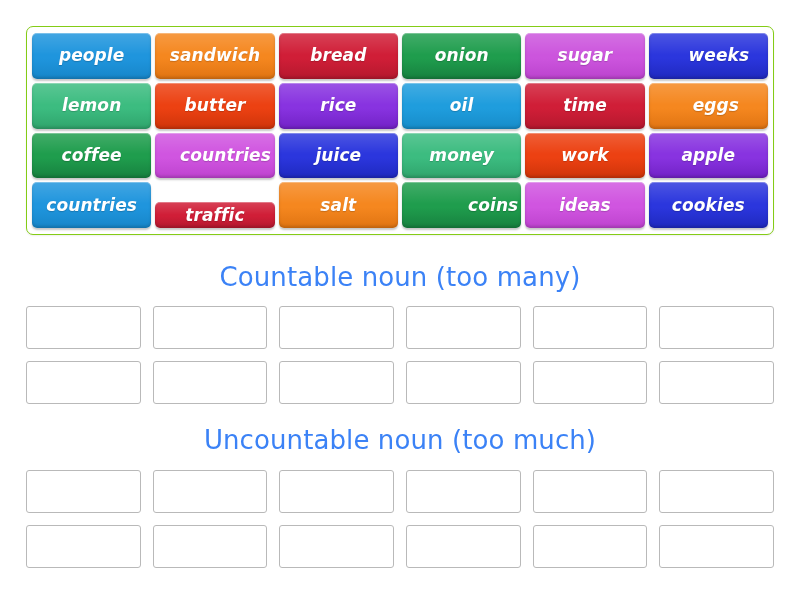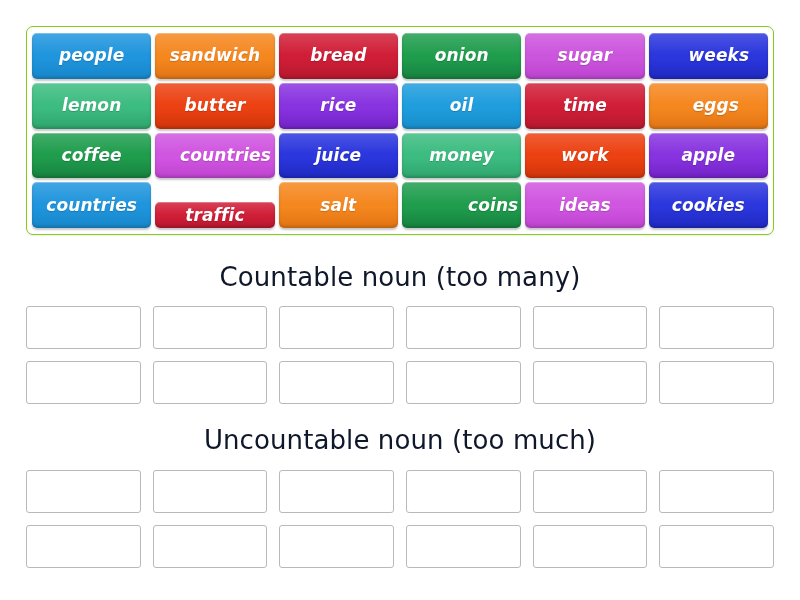--- a/index.html
+++ b/index.html
@@ -87,21 +87,21 @@
   }
 
   
   .section-title {
     position: absolute;
     left: 26px;
     width: 748px;
     text-align: center;
     font-size: 26px;
     font-weight: 400;
-    color: #0f172a;
+    color: #3b82f6;
     line-height: 1;
     letter-spacing: 0.1px;
   }
   .title-countable   { top: 264px; }
   .title-uncountable { top: 427px; }
 
   .slot-grid {
     position: absolute;
     left: 26px;
     width: 748px;

